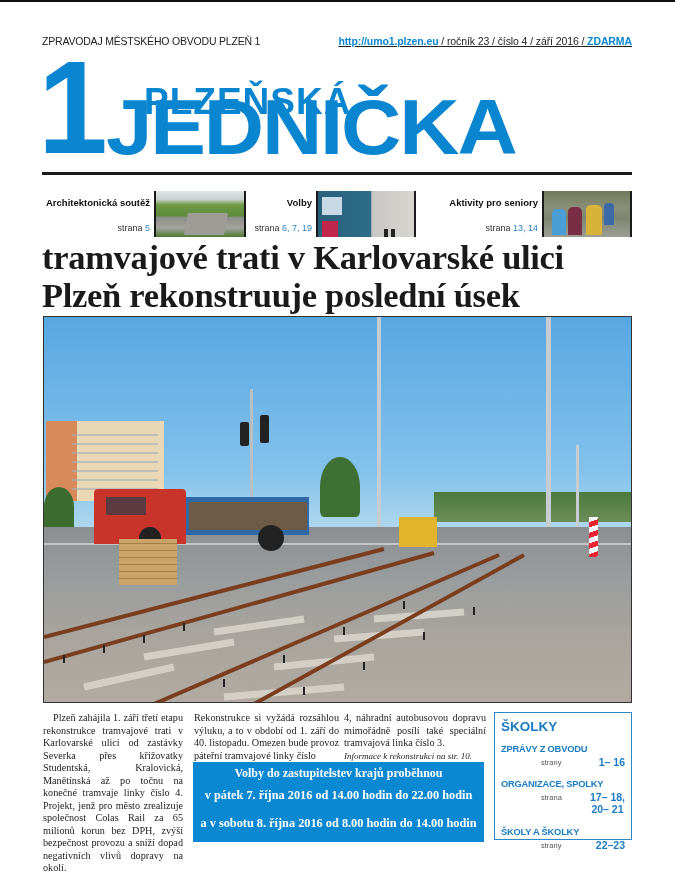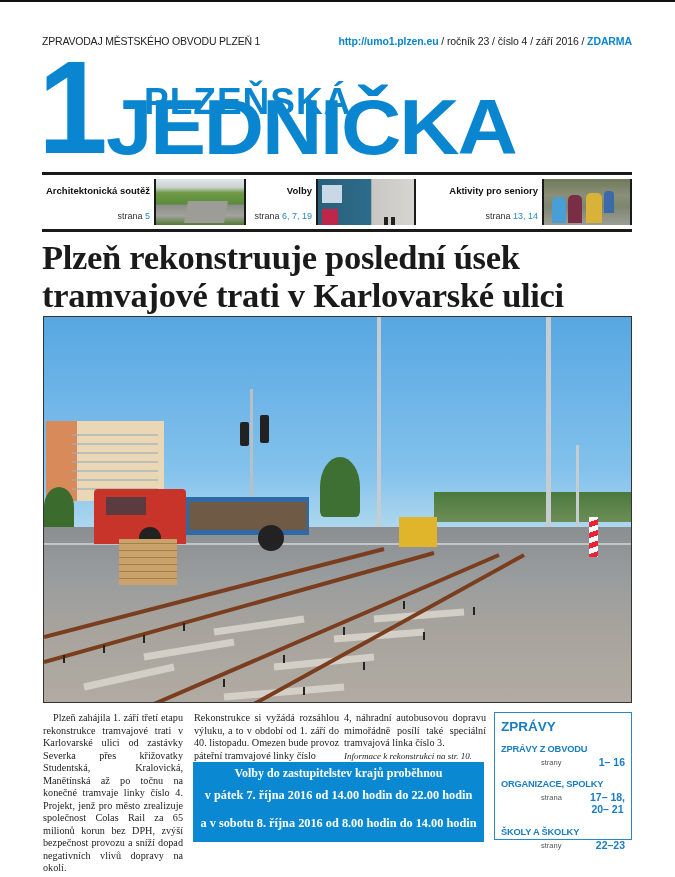--- a/index.html
+++ b/index.html
@@ -1,27 +1,27 @@
 <!DOCTYPE html>
 <html><head>
 <meta charset="utf-8">
 <style>
   * { margin:0; padding:0; box-sizing:border-box; }
   body { width:675px; height:877px; background:#fff; position:relative; overflow:hidden; font-family:"Liberation Sans", sans-serif; }
   .topline { position:absolute; left:0; top:0; width:675px; height:2px; background:#111; }
   .masthead-top { position:absolute; top:35px; left:42px; width:590px; height:14px; font-size:10.5px; color:#222; }
   .masthead-top .left { position:absolute; left:0; top:0; letter-spacing:-0.2px; }
-  .masthead-top .right { position:absolute; right:0; top:0; letter-spacing:-0.1px; }
+  .masthead-top .right { position:absolute; right:0; top:0; letter-spacing:-0.1px;text-decoration:underline; }
   .blue { color:#0a86d0; }
   .bold { font-weight:bold; }
   .big1 { position:absolute; left:38px; top:42px; font-size:132px; font-weight:bold; color:#0a86d0; letter-spacing:-8px; line-height:1; font-family:"Liberation Sans", sans-serif; transform:scaleX(0.95); transform-origin:left top; }
   .plzenska { position:absolute; left:144px; top:56px; font-size:37px; font-weight:bold; color:#0a86d0; letter-spacing:1px; line-height:1;margin-top:27px; }
   .jednicka { position:absolute; left:106px; top:88px; font-size:78px; font-weight:bold; color:#0a86d0; letter-spacing:-2px; line-height:1; transform:scaleX(1.07); transform-origin:left top; }
   .teaser { position:absolute; left:42px; top:172px; width:590px; height:60px; border-top:3px solid #1a1a1a; border-bottom:3px solid #1a1a1a; }
-  .teaser .cell { position:absolute; top:4px; height:46px; }
+  .teaser .cell { position:absolute; top:16px; height:46px; }
   .teaser .txt { background:#fff; }
   .teaser .title { position:absolute; top:6px; font-size:9.5px; font-weight:bold; color:#111; white-space:nowrap; }
   .teaser .page { position:absolute; bottom:4px; font-size:9px; color:#333; white-space:nowrap; }
   .teaser .page span.n { color:#2a88c6; }
   .teaser .img { border-left:2px solid #1a1a1a; border-right:2px solid #1a1a1a; overflow:hidden; }
   .headline { position:absolute; left:42px; top:238px; width:600px; font-family:"Liberation Serif", serif; font-weight:bold; font-size:34.5px; line-height:38px; color:#1a1a1a; letter-spacing:-0.3px; }
   .photo { position:absolute; left:43px; top:316px; width:589px; height:387px; border:1px solid #333; overflow:hidden; background:linear-gradient(#57a7e2 0%, #83c2ec 40%, #b7dcef 58%, #cfe1e8 60%); }
   .col { position:absolute; font-family:"Liberation Serif", serif; font-size:10.2px; line-height:12.5px; color:#222; text-align:justify; }
   .c1 { left:43px; top:712px; width:140px; text-indent:10px; }
   .c2 { left:194px; top:712px; width:145px; }
@@ -80,22 +80,22 @@
   </div>
   <div class="cell img" style="left:500px;width:90px;background:linear-gradient(#6f7a5a 0%,#8a8f78 35%,#7d8570 60%,#9c9e94 100%);">
     <div style="position:absolute;left:8px;top:18px;width:14px;height:26px;background:#4a9ed6;border-radius:5px 5px 0 0;"></div>
     <div style="position:absolute;left:24px;top:16px;width:14px;height:28px;background:#7a2e45;border-radius:5px 5px 0 0;"></div>
     <div style="position:absolute;left:42px;top:14px;width:16px;height:30px;background:#d9b23a;border-radius:5px 5px 0 0;"></div>
     <div style="position:absolute;left:60px;top:12px;width:10px;height:22px;background:#3c6aa8;border-radius:4px 4px 0 0;"></div>
   </div>
 </div>
 
 <div class="headline">
+  <div>tramvajové trati v Karlovarské ulici</div>
   <div>Plzeň rekonstruuje poslední úsek</div>
-  <div>tramvajové trati v Karlovarské ulici</div>
 </div>
 
 <div class="photo">
 
   <div style="position:absolute;left:2px;top:104px;width:118px;height:80px;background:linear-gradient(90deg,#d98a5a 0 26%,#e9d7b6 26% 100%);"></div>
   <div style="position:absolute;left:28px;top:112px;width:86px;height:68px;background:repeating-linear-gradient(0deg,transparent 0 7px,#9fb0b8 7px 9px);opacity:0.6;"></div>
 
   <div style="position:absolute;left:0;top:170px;width:30px;height:40px;background:#3c6b2e;border-radius:50% 50% 0 0;"></div>
   <div style="position:absolute;left:276px;top:140px;width:40px;height:60px;background:#3e7034;border-radius:50% 50% 10% 10%;"></div>
   <div style="position:absolute;left:390px;top:175px;width:200px;height:30px;background:linear-gradient(#4b7a3d,#6c8e58);"></div>
@@ -164,21 +164,21 @@
   <div class="italic">Informace k rekonstrukci na str. 10.</div>
 </div>
 
 <div class="vote">
   <div class="l1">Volby do zastupitelstev krajů proběhnou</div>
   <div class="l2">v pátek 7. října 2016 od 14.00 hodin do 22.00 hodin</div>
   <div class="l3">a v sobotu 8. října 2016 od 8.00 hodin do 14.00 hodin</div>
 </div>
 
 <div class="read">
-  <div class="h">ZPRÁVY</div>
+  <div class="h">ŠKOLKY</div>
 
   <div class="sec">ZPRÁVY Z OBVODU</div>
   <div class="row">
     <span class="lbl">strany</span>
     <span class="num">1– 16</span>
   </div>
 
   <div class="sec">ORGANIZACE, SPOLKY</div>
   <div class="row" style="height:26px;">
     <span class="lbl">strana</span>

